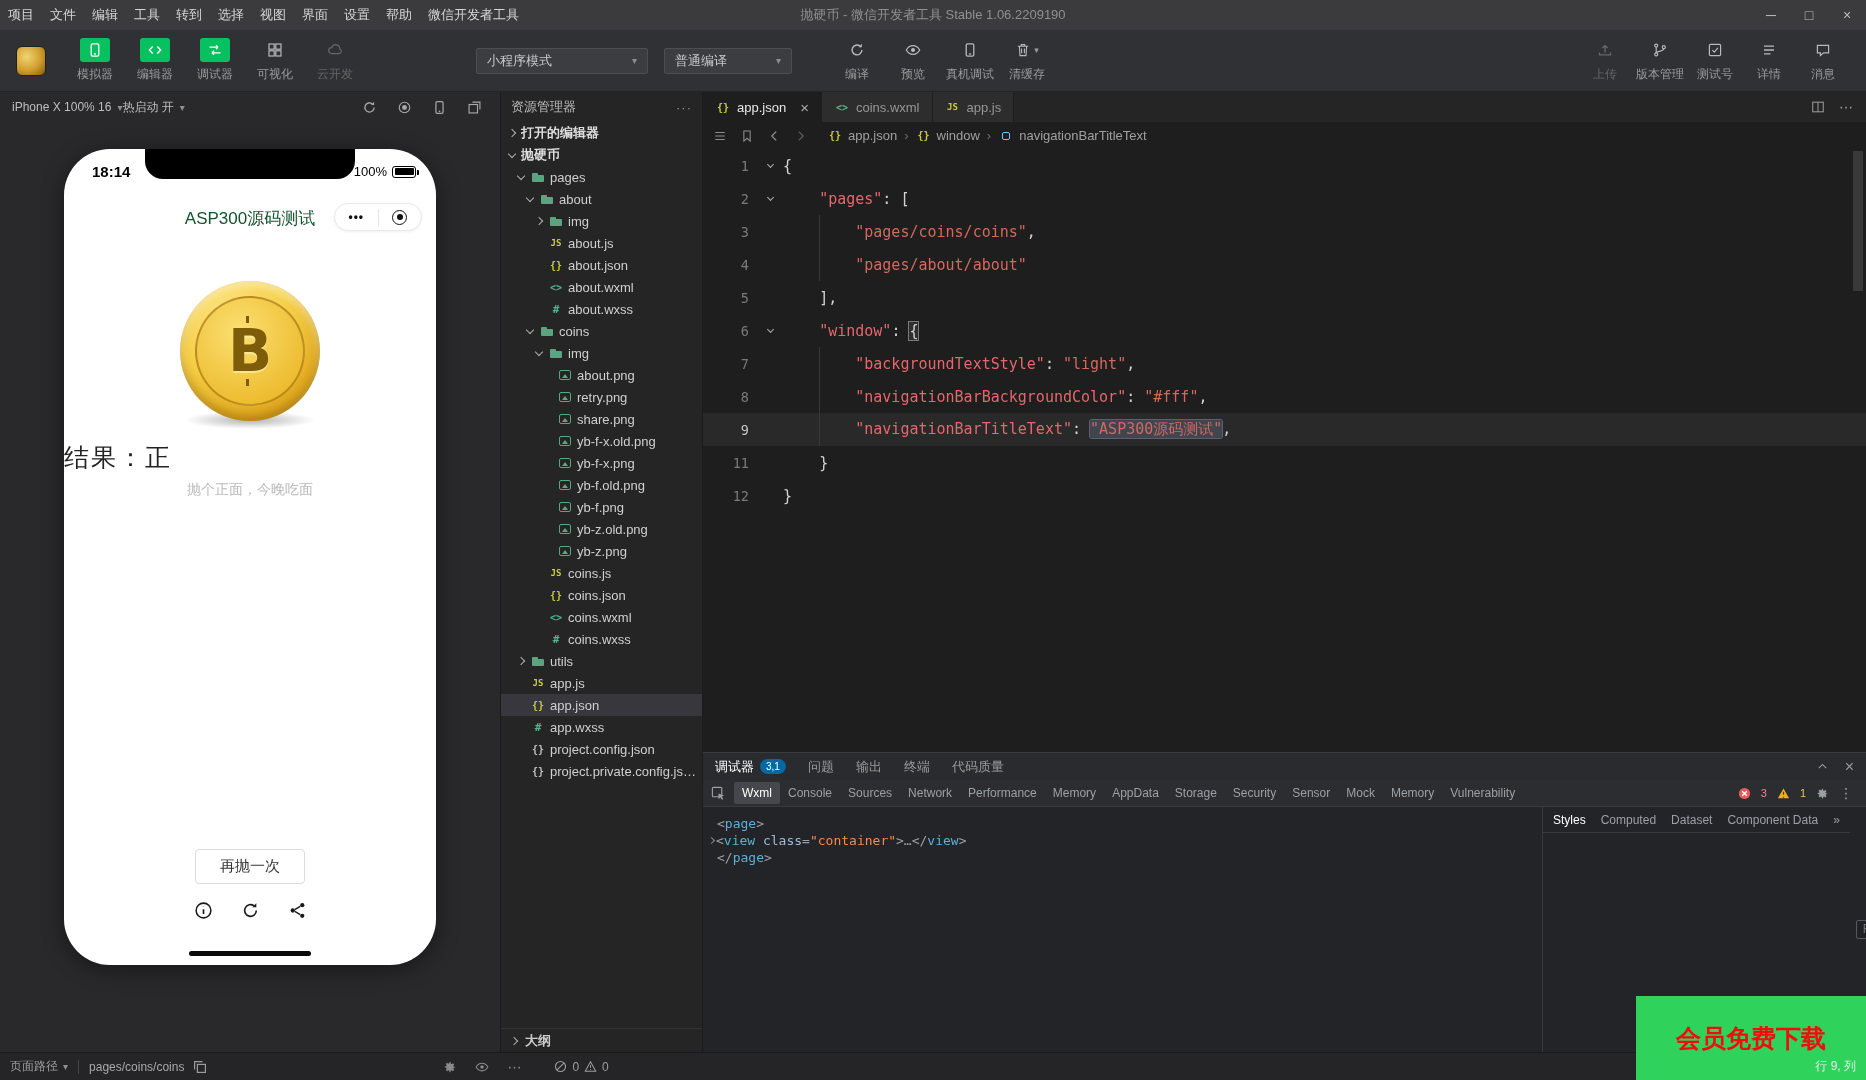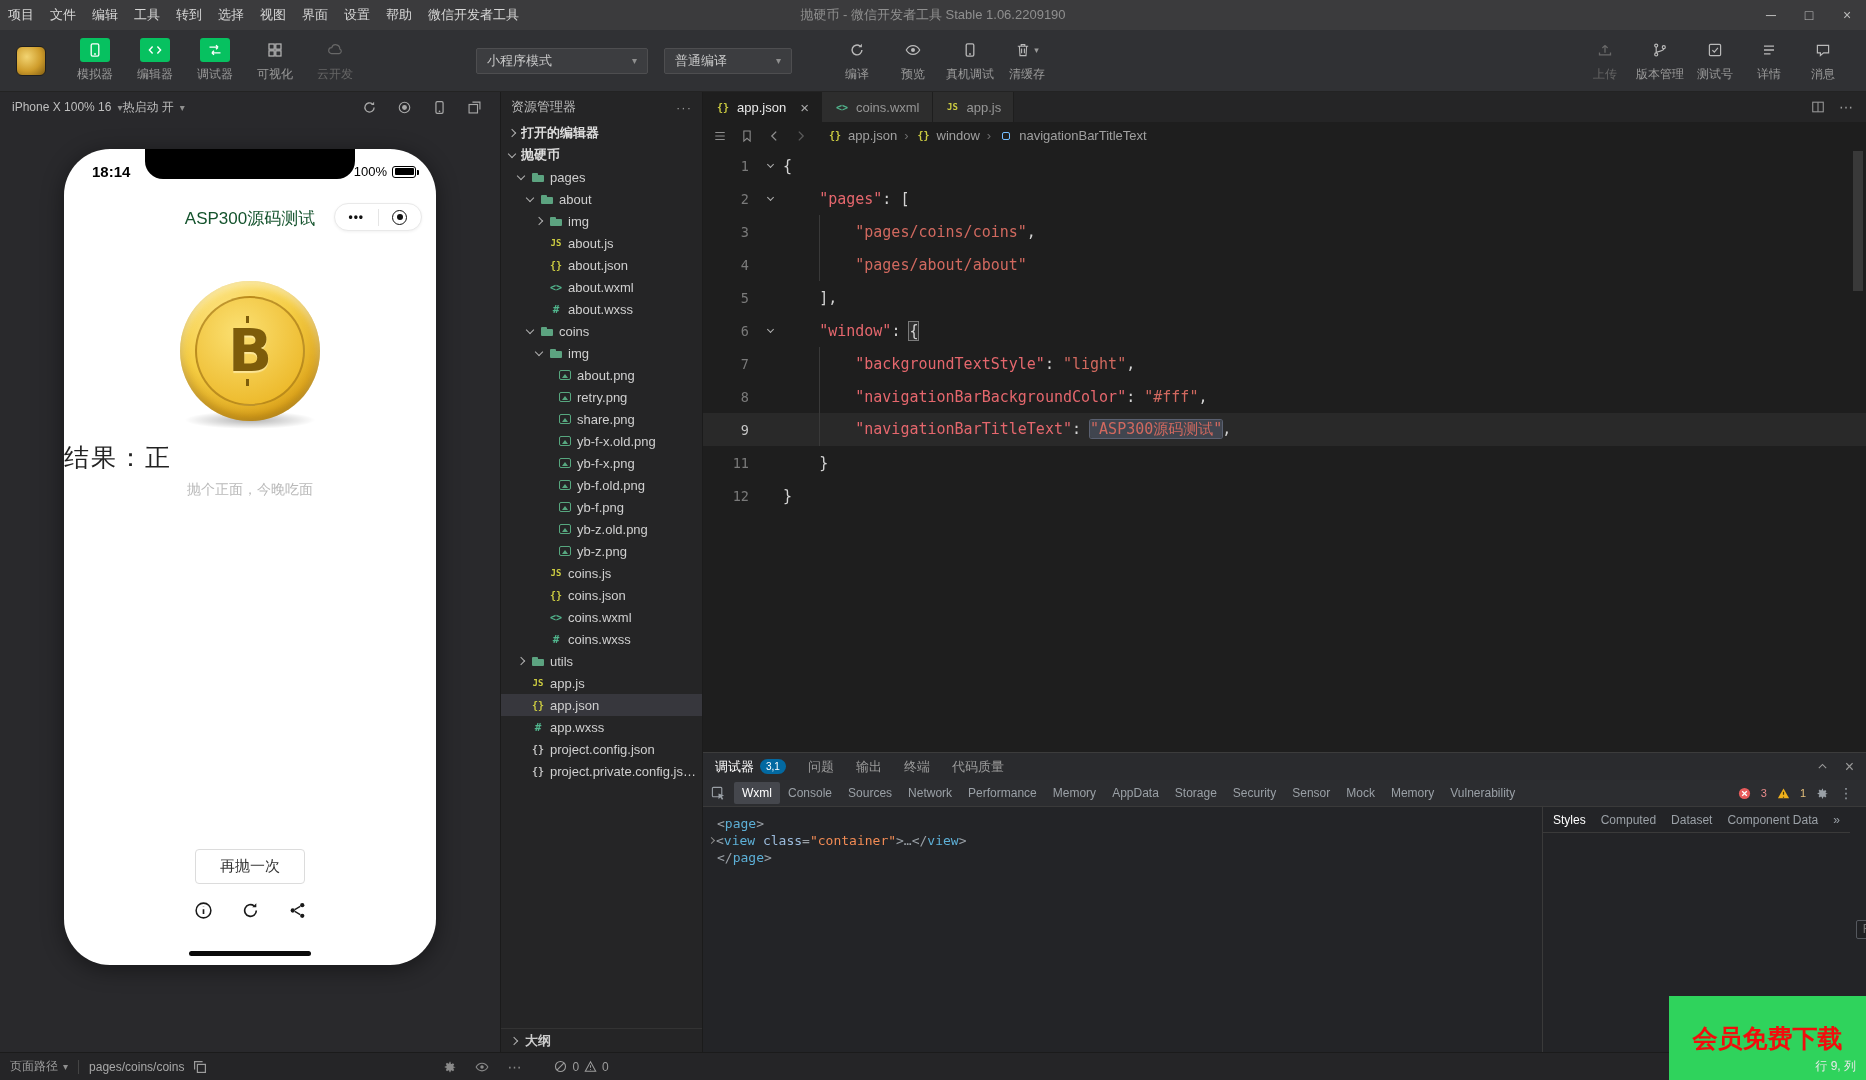--- a/index.html
+++ b/index.html
@@ -193,21 +193,21 @@
   .sb-div{width:1px;height:14px;background:#444;margin:0 10px}
   .sb-path{color:#a8a8a8}
   .sb-copy{margin-left:8px;display:flex}
   .sb-icons{display:flex;gap:18px;margin-left:235px;color:#8a8a8a;align-items:center}
   .sb-icons .svgi{width:14px;height:14px}
   .sb-counts{display:flex;align-items:center;gap:5px;margin-left:32px;color:#9c9c9c}
   .sb-counts .svgi{width:13px;height:13px}
   .sb-right{position:absolute;right:10px;color:#e8e8e8;z-index:60;white-space:nowrap}
 
   
-  .watermark{position:absolute;right:0;bottom:0;width:197px;height:84px;background:var(--wm-bg);display:flex;align-items:center;justify-content:center;z-index:50;cursor:pointer}
+  .watermark{position:absolute;right:0;bottom:0;width:230px;height:84px;background:var(--wm-bg);display:flex;align-items:center;justify-content:center;z-index:50;cursor:pointer}
   .watermark span{font-size:25px;font-weight:bold;color:var(--wm-text);white-space:nowrap}
 </style>
 </head>
 <body>
 
 <div class="app">
 
   <div class="menubar">
     <div class="menu-items" id="menuItems">
         <div class="menu-item">项目</div>

